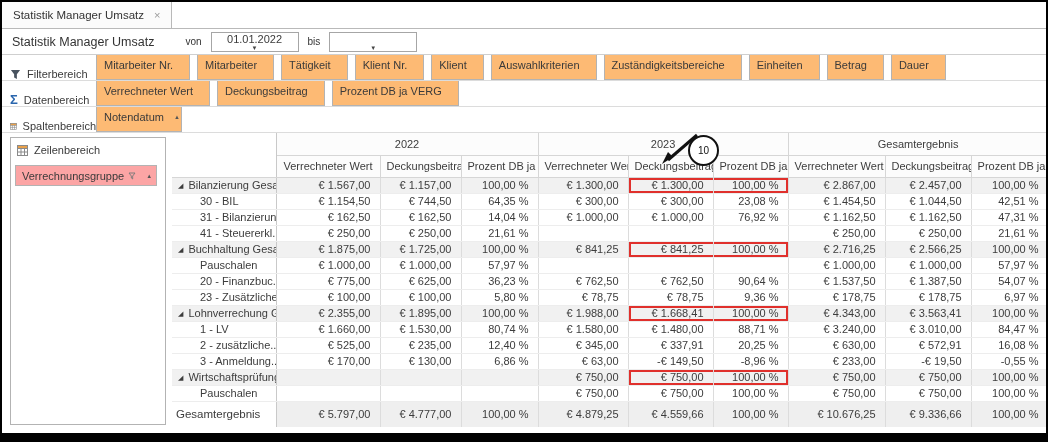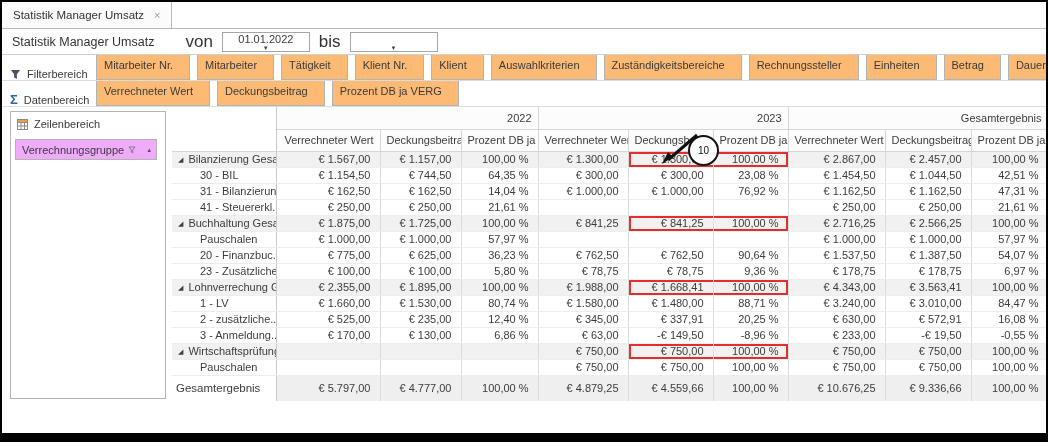--- a/index.html
+++ b/index.html
@@ -10,50 +10,50 @@
 
   
   .tabbar { height:27px; background:#fff; border-bottom:1px solid #b9b9b9; display:flex; align-items:stretch; }
   .tab { display:flex; align-items:center; gap:10px; padding:0 11px; background:#fbfbfb;
          border-right:1px solid #b9b9b9; font-size:11.5px; color:#333; }
   .tab .close { color:#9a9a9a; font-size:11px; line-height:1; }
 
   
   .toolbar { height:26px; display:flex; align-items:center; padding:0 10px; border-bottom:1px solid #cfcfcf; }
   .toolbar .title { font-size:12.5px; color:#333; margin-right:22px; }
-  .toolbar .lbl { font-size:17px; margin:0 9px; color:#333; }
+  .toolbar .lbl { font-size:10px; margin:0 9px; color:#333; }
   .combo { display:flex; align-items:center; justify-content:space-between; width:88px; height:20px;
            border:1px solid #a6a6a6; background:#fff; padding:0 5px;flex-direction:column; }
   .combo .arrow { font-size:6px; color:#444; }
 
   
   .arearow { height:26px; display:flex; align-items:flex-end; padding:0 8px; border-bottom:1px solid #dcdcdc; overflow:hidden; white-space:nowrap; }
   .area-left { display:flex; align-items:center; gap:6px; width:86px; flex:none; }
   .area-left .alabel { color:#3a3a3a; }
   .sigma { color:#2a66ad; font-weight:bold; font-size:13px; line-height:1; }
   .chips { display:flex; gap:7px; align-items:center; }
   .chip { height:31px; border:1px solid #b3b3b3; background:#fdba74; display:flex; align-items:center;
           padding:0 16px 0 7px; color:#3a3a3a; flex:none; }
   .chip.sorted { justify-content:space-between; padding-right:6px; }
   .sortglyph { font-size:6px; color:#555; margin-left:10px; }
 
   
   .main { position:relative; height:300px; }
   .rowpanel { position:absolute; left:8px; top:4px; width:156px; bottom:8px; border:1px solid #b3b3b3; background:#fff; }
   .rowpanel .phead { display:flex; align-items:center; gap:6px; height:24px; padding:0 6px; }
-  .rowchip { height:21px; margin:3px 8px 0 4px; border:1px solid #b3b3b3; background:#f0abfc;
+  .rowchip { height:21px; margin:3px 8px 0 4px; border:1px solid #b3b3b3; background:#fca5a5;
              display:flex; align-items:center; padding:0 6px; justify-content:space-between; }
   .rowchip .lwrap { display:flex; align-items:center; gap:4px; }
 
   
   .tablewrap { position:absolute; left:170px; top:0; width:876px; }
   table { border-collapse:collapse; table-layout:fixed; width:876px; }
   th, td { font-weight:normal; overflow:hidden; white-space:nowrap; }
   thead th { height:22px; background:#fcfcfc; border-right:1px solid #d6d6d6; border-bottom:1px solid #d6d6d6;
-             text-align:right; padding:0 6px; color:#3c3c3c; }
+             text-align:center; padding:0 6px; color:#3c3c3c; }
   thead th.corner { background:#fff; border-right:1px solid #c9c9c9; border-bottom:1px solid #d6d6d6; }
   tbody td { height:16px; border-right:1px solid #dcdcdc; border-bottom:1px solid #ededed;
              text-align:right; padding:0 9px 0 2px; color:#3c3c3c; }
   tbody td.rowlabel { text-align:left; border-right:1px solid #c9c9c9; padding:0 2px 0 28px; }
   tbody tr.group { background:#f1f1f1; }
   tbody tr.group td.rowlabel { padding-left:6px; }
   .tri { font-size:7px; color:#3c3c3c; margin-right:5px; vertical-align:1px; }
   tfoot td { height:26px; border-top:1px solid #9e9e9e; border-right:1px solid #dcdcdc;
              background:#efefef; text-align:right; padding:0 9px 0 2px; color:#3c3c3c; }
   tfoot td.rowlabel { background:#fff; text-align:left; padding-left:4px; border-right:1px solid #c9c9c9; font-size:11.5px; }
@@ -100,39 +100,56 @@
       <span class="alabel">Filterbereich</span>
     </div>
     <div class="chips">
         <div class="chip">Mitarbeiter Nr.</div>
         <div class="chip">Mitarbeiter</div>
         <div class="chip">Tätigkeit</div>
         <div class="chip">Klient Nr.</div>
         <div class="chip">Klient</div>
         <div class="chip">Auswahlkriterien</div>
         <div class="chip">Zuständigkeitsbereiche</div>
-        <div class="chip">Rechnungssteller</div>
         <div class="chip">Einheiten</div>
         <div class="chip">Betrag</div>
         <div class="chip">Dauer</div>
       </div>
   </div>
 
   <div class="arearow">
     <div class="area-left">
       <span class="sigma">Σ</span>
       <span class="alabel">Datenbereich</span>
     </div>
     <div class="chips">
         <div class="chip">Verrechneter Wert</div>
         <div class="chip">Deckungsbeitrag</div>
         <div class="chip">Prozent DB ja VERG</div>
       </div>
   </div>
 
+  <div class="arearow">
+    <div class="area-left">
+      <svg width="11" height="11" viewBox="0 0 11 11">
+          <rect x="0.5" y="0.5" width="10" height="10" fill="#fff" stroke="#8a8a8a"></rect>
+          <rect x="0.5" y="0.5" width="10" height="3" fill="#e8a04a" stroke="#8a8a8a"></rect>
+          <line x1="0.5" y1="7" x2="10.5" y2="7" stroke="#8a8a8a"></line>
+          <line x1="4" y1="3.5" x2="4" y2="10.5" stroke="#8a8a8a"></line>
+          <line x1="7.5" y1="3.5" x2="7.5" y2="10.5" stroke="#8a8a8a"></line>
+        </svg>
+      <span class="alabel">Spaltenbereich</span>
+    </div>
+    <div class="chips">
+      <div class="chip sorted" style="width:86px">
+        <span>Notendatum</span>
+        <span class="sortglyph">▲</span>
+      </div>
+    </div>
+  </div>
 
   <div class="main">
 
     <div class="rowpanel">
       <div class="phead">
         <svg width="11" height="11" viewBox="0 0 11 11">
             <rect x="0.5" y="0.5" width="10" height="10" fill="#fff" stroke="#8a8a8a"></rect>
             <rect x="0.5" y="0.5" width="10" height="3" fill="#e8a04a" stroke="#8a8a8a"></rect>
             <line x1="0.5" y1="7" x2="10.5" y2="7" stroke="#8a8a8a"></line>
             <line x1="4" y1="3.5" x2="4" y2="10.5" stroke="#8a8a8a"></line>

